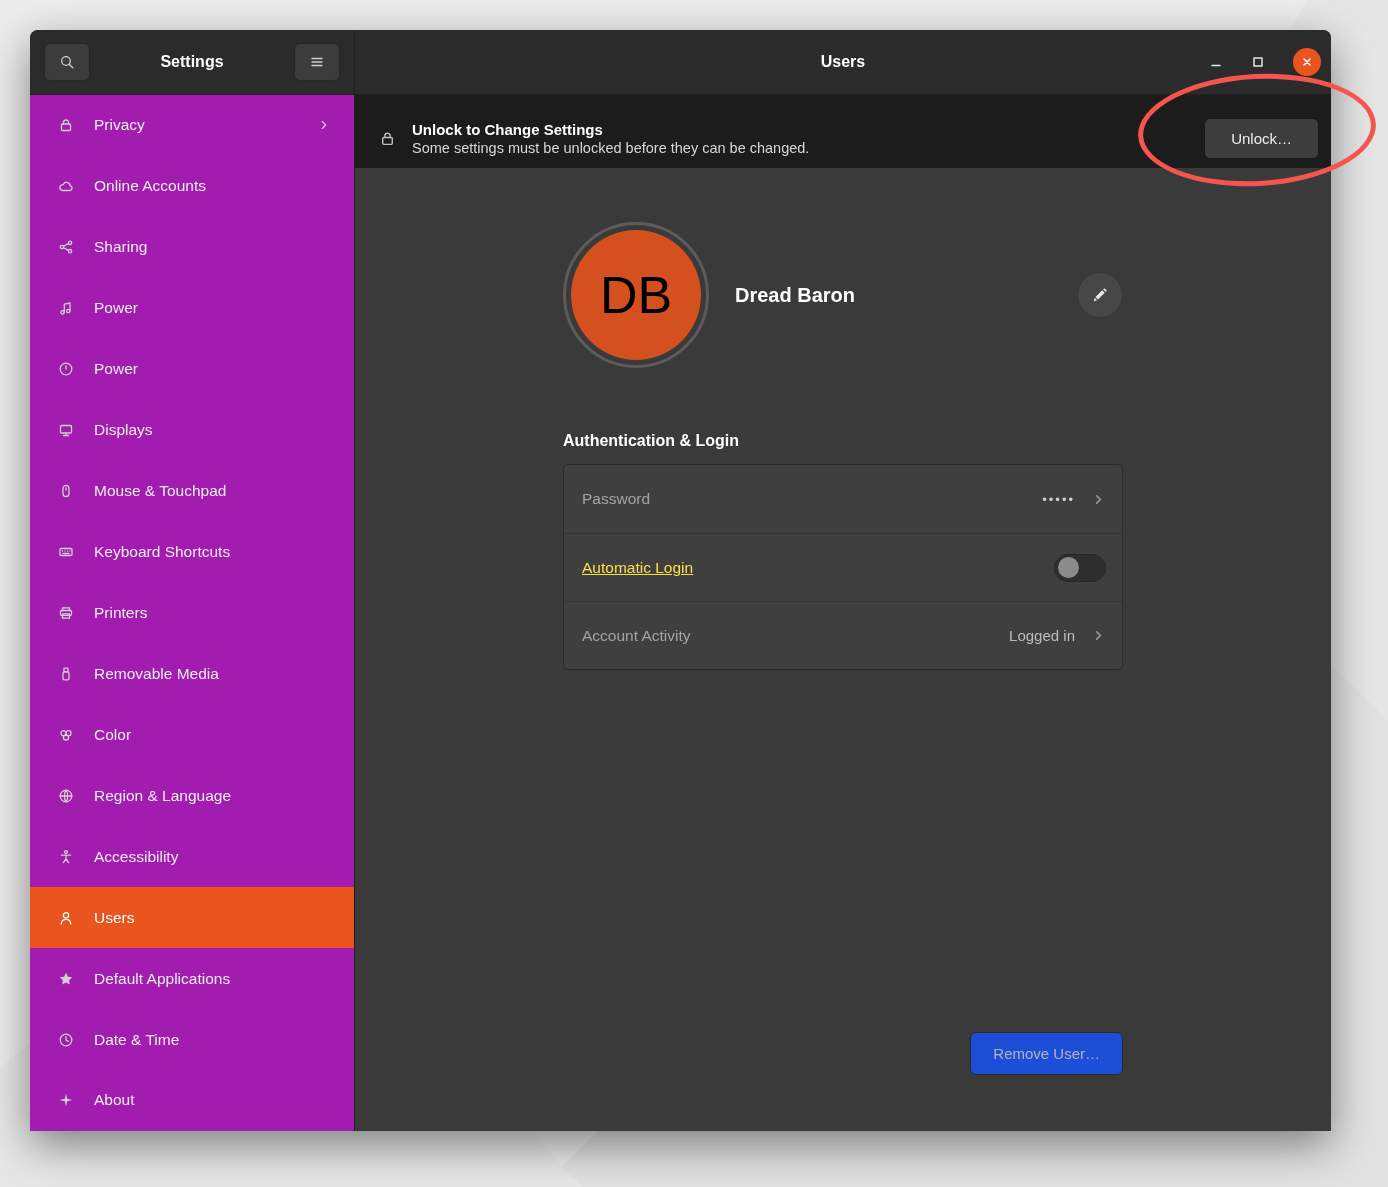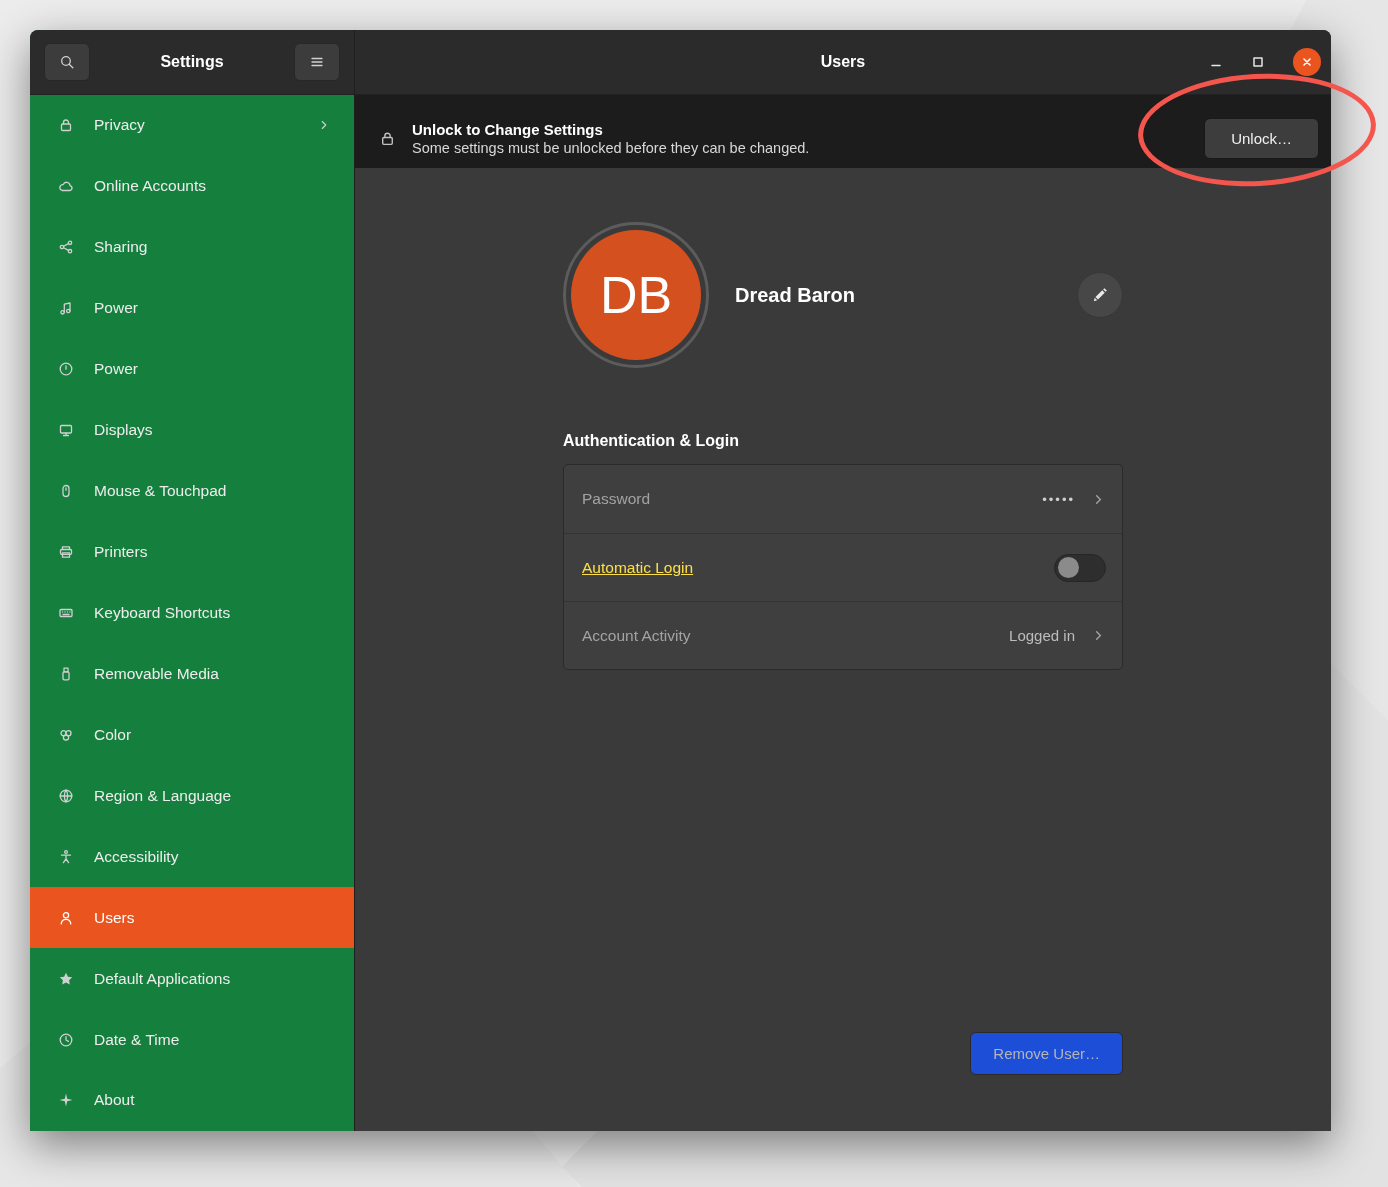--- a/index.html
+++ b/index.html
@@ -17,21 +17,21 @@
   .bgshape.s3 { left:-200px; bottom:-520px; width:800px; height:700px; background:#e7e7e7; transform:rotate(-40deg); }
 
   .window {
     position:absolute; left:30px; top:30px; width:1301px; height:1101px;
     display:flex; z-index:2;
     border-radius:8px 8px 0 0; overflow:hidden;
     box-shadow:0 14px 44px rgba(0,0,0,.45);
   }
 
   
-  .sidebar { width:325px; background:#15803d; display:flex; flex-direction:column; border-right:1px solid #1f1f1f; }
+  .sidebar { width:325px; background:#a21caf; display:flex; flex-direction:column; border-right:1px solid #1f1f1f; }
   .sb-header {
     height:65px; flex:0 0 65px; background:#2b2b2b; border-bottom:1px solid #212121;
     display:flex; align-items:center; padding:0 14px; gap:8px;
   }
   .sb-btn {
     width:46px; height:38px; background:#3c3c3c; border:1px solid #272727; border-radius:6px;
     display:flex; align-items:center; justify-content:center; cursor:pointer;
   }
   .sb-title { flex:1; text-align:center; color:#ffffff; font-weight:bold; font-size:16px; }
   .sb-list { flex:1; display:flex; flex-direction:column; }
@@ -75,21 +75,21 @@
   .col { width:560px; display:flex; flex-direction:column; padding-top:54px; }
 
   .user-row { display:flex; align-items:center; }
   .avatar-ring {
     width:146px; height:146px; border-radius:50%; border:3px solid #5c5c5c;
     display:flex; align-items:center; justify-content:center; flex:0 0 146px;
   }
   .avatar {
     width:130px; height:130px; border-radius:50%; background:#D4501E;
     display:flex; align-items:center; justify-content:center;
-    color:#ffffff; font-size:52px; line-height:1;
+    color:#000000; font-size:52px; line-height:1;
   }
   .user-name { margin-left:26px; color:#ffffff; font-weight:bold; font-size:20px; }
   .edit-btn {
     margin-left:auto; width:46px; height:46px; border-radius:50%;
     background:#474747; border:1px solid #373737;
     display:flex; align-items:center; justify-content:center; cursor:pointer;
   }
 
   .section-title { margin-top:64px; color:#ffffff; font-weight:bold; font-size:16px; }
 
@@ -204,33 +204,33 @@
       <div class="sb-item">
         <svg class="icn" width="16" height="16" viewBox="0 0 16 16">
             <rect x="5" y="2.5" width="6" height="11" rx="3"></rect>
             <path d="M8 5v2.2"></path>
           </svg>
         <span>Mouse &amp; Touchpad</span>
       </div>
 
       <div class="sb-item">
         <svg class="icn" width="16" height="16" viewBox="0 0 16 16">
+            <rect x="2" y="4.5" width="12" height="7" rx="1"></rect>
+            <path d="M4.5 7h.01M7 7h.01M9.5 7h.01M12 7h.01M5 9.5h6"></path>
+          </svg>
+        <span>Keyboard Shortcuts</span>
+      </div>
+
+      <div class="sb-item">
+        <svg class="icn" width="16" height="16" viewBox="0 0 16 16">
             <path d="M4.5 5.5V2.8h7v2.7"></path>
             <rect x="2.5" y="5.5" width="11" height="4.8" rx="1"></rect>
             <rect x="4.5" y="8.8" width="7" height="4.4"></rect>
           </svg>
         <span>Printers</span>
-      </div>
-
-      <div class="sb-item">
-        <svg class="icn" width="16" height="16" viewBox="0 0 16 16">
-            <rect x="2" y="4.5" width="12" height="7" rx="1"></rect>
-            <path d="M4.5 7h.01M7 7h.01M9.5 7h.01M12 7h.01M5 9.5h6"></path>
-          </svg>
-        <span>Keyboard Shortcuts</span>
       </div>
 
       <div class="sb-item">
         <svg class="icn" width="16" height="16" viewBox="0 0 16 16">
             <rect x="6" y="2.2" width="4" height="3.6"></rect>
             <rect x="5" y="5.8" width="6" height="8" rx="1.2"></rect>
           </svg>
         <span>Removable Media</span>
       </div>
 

